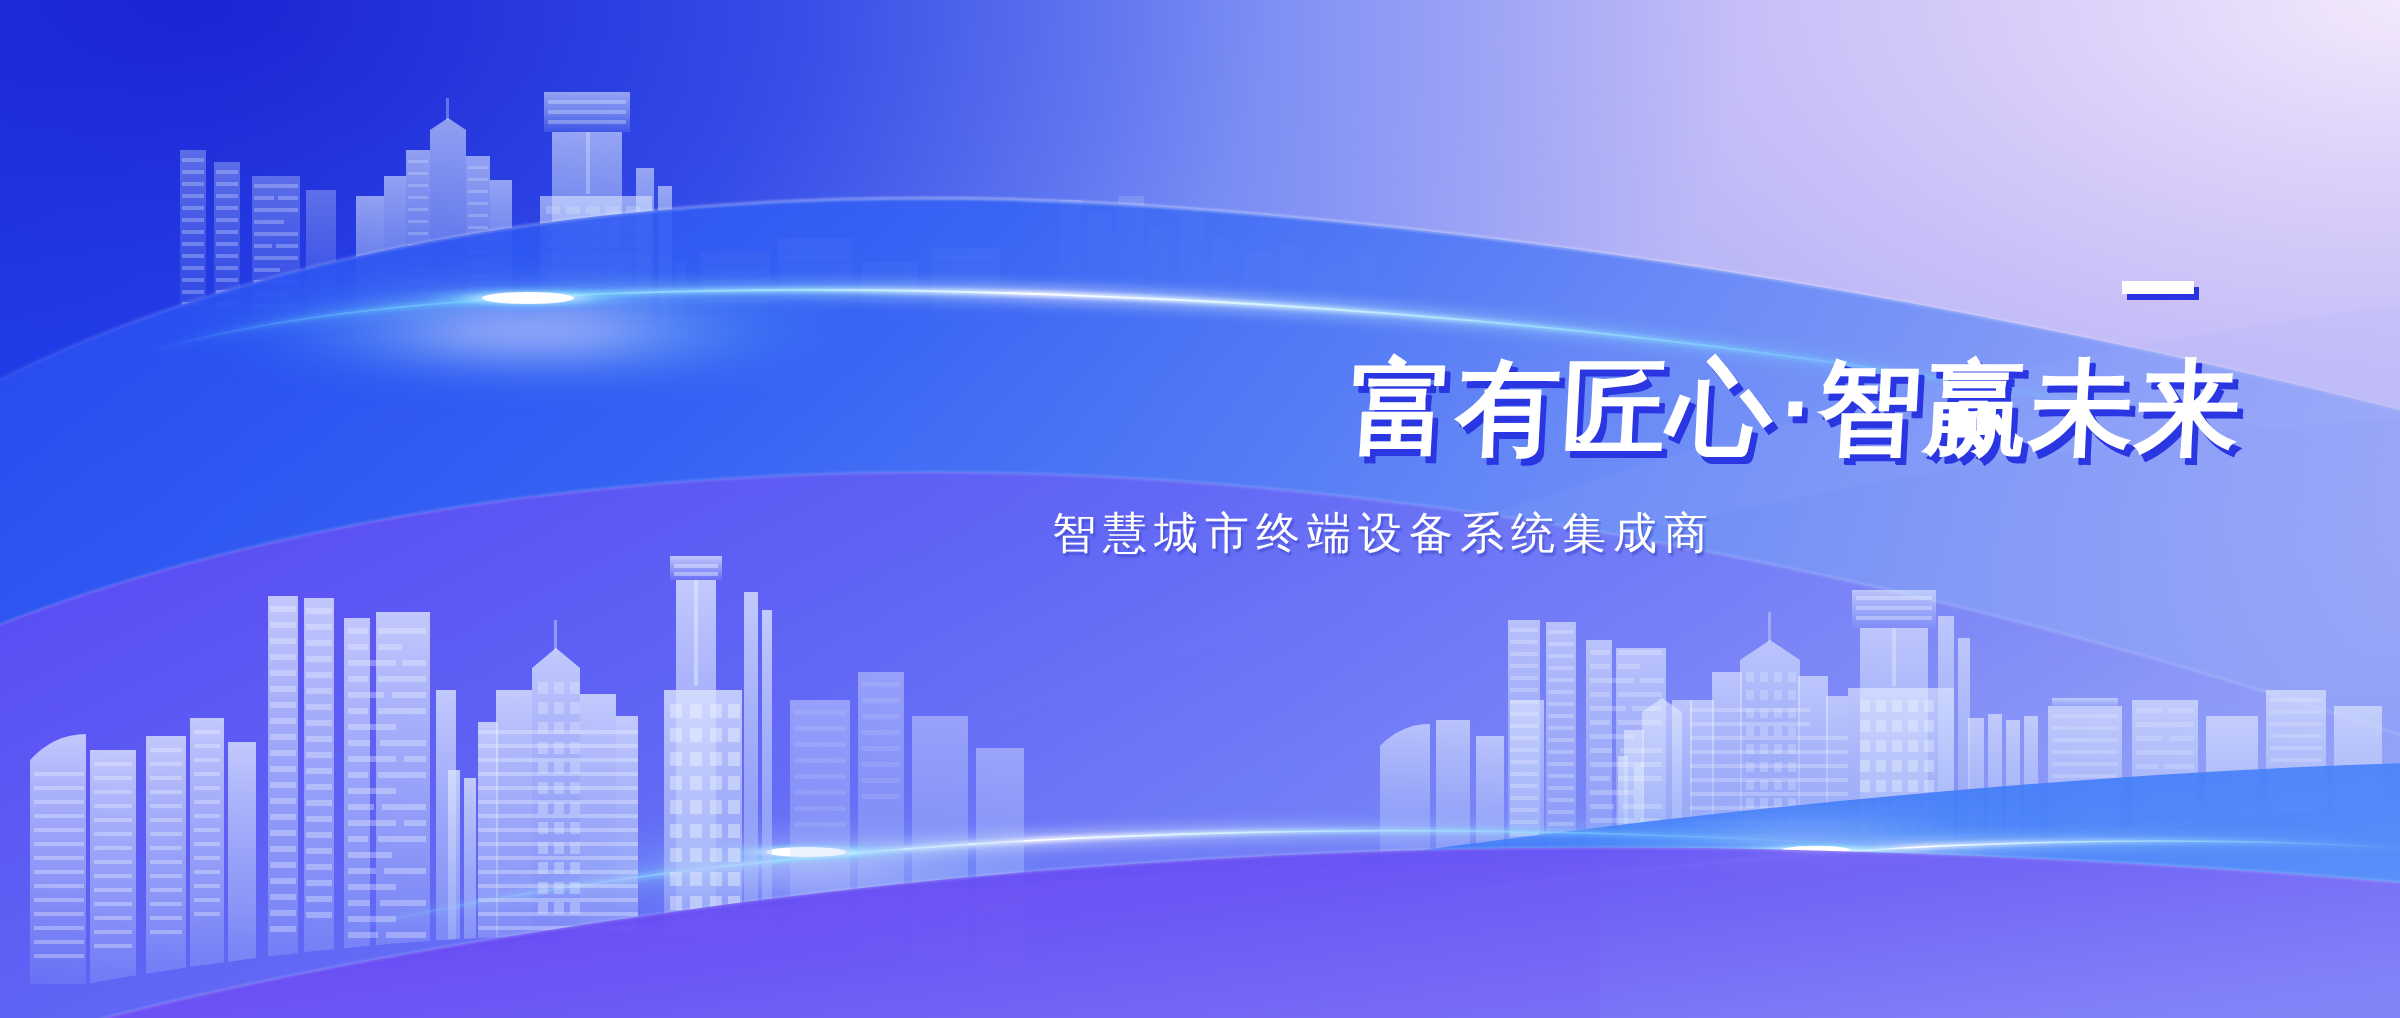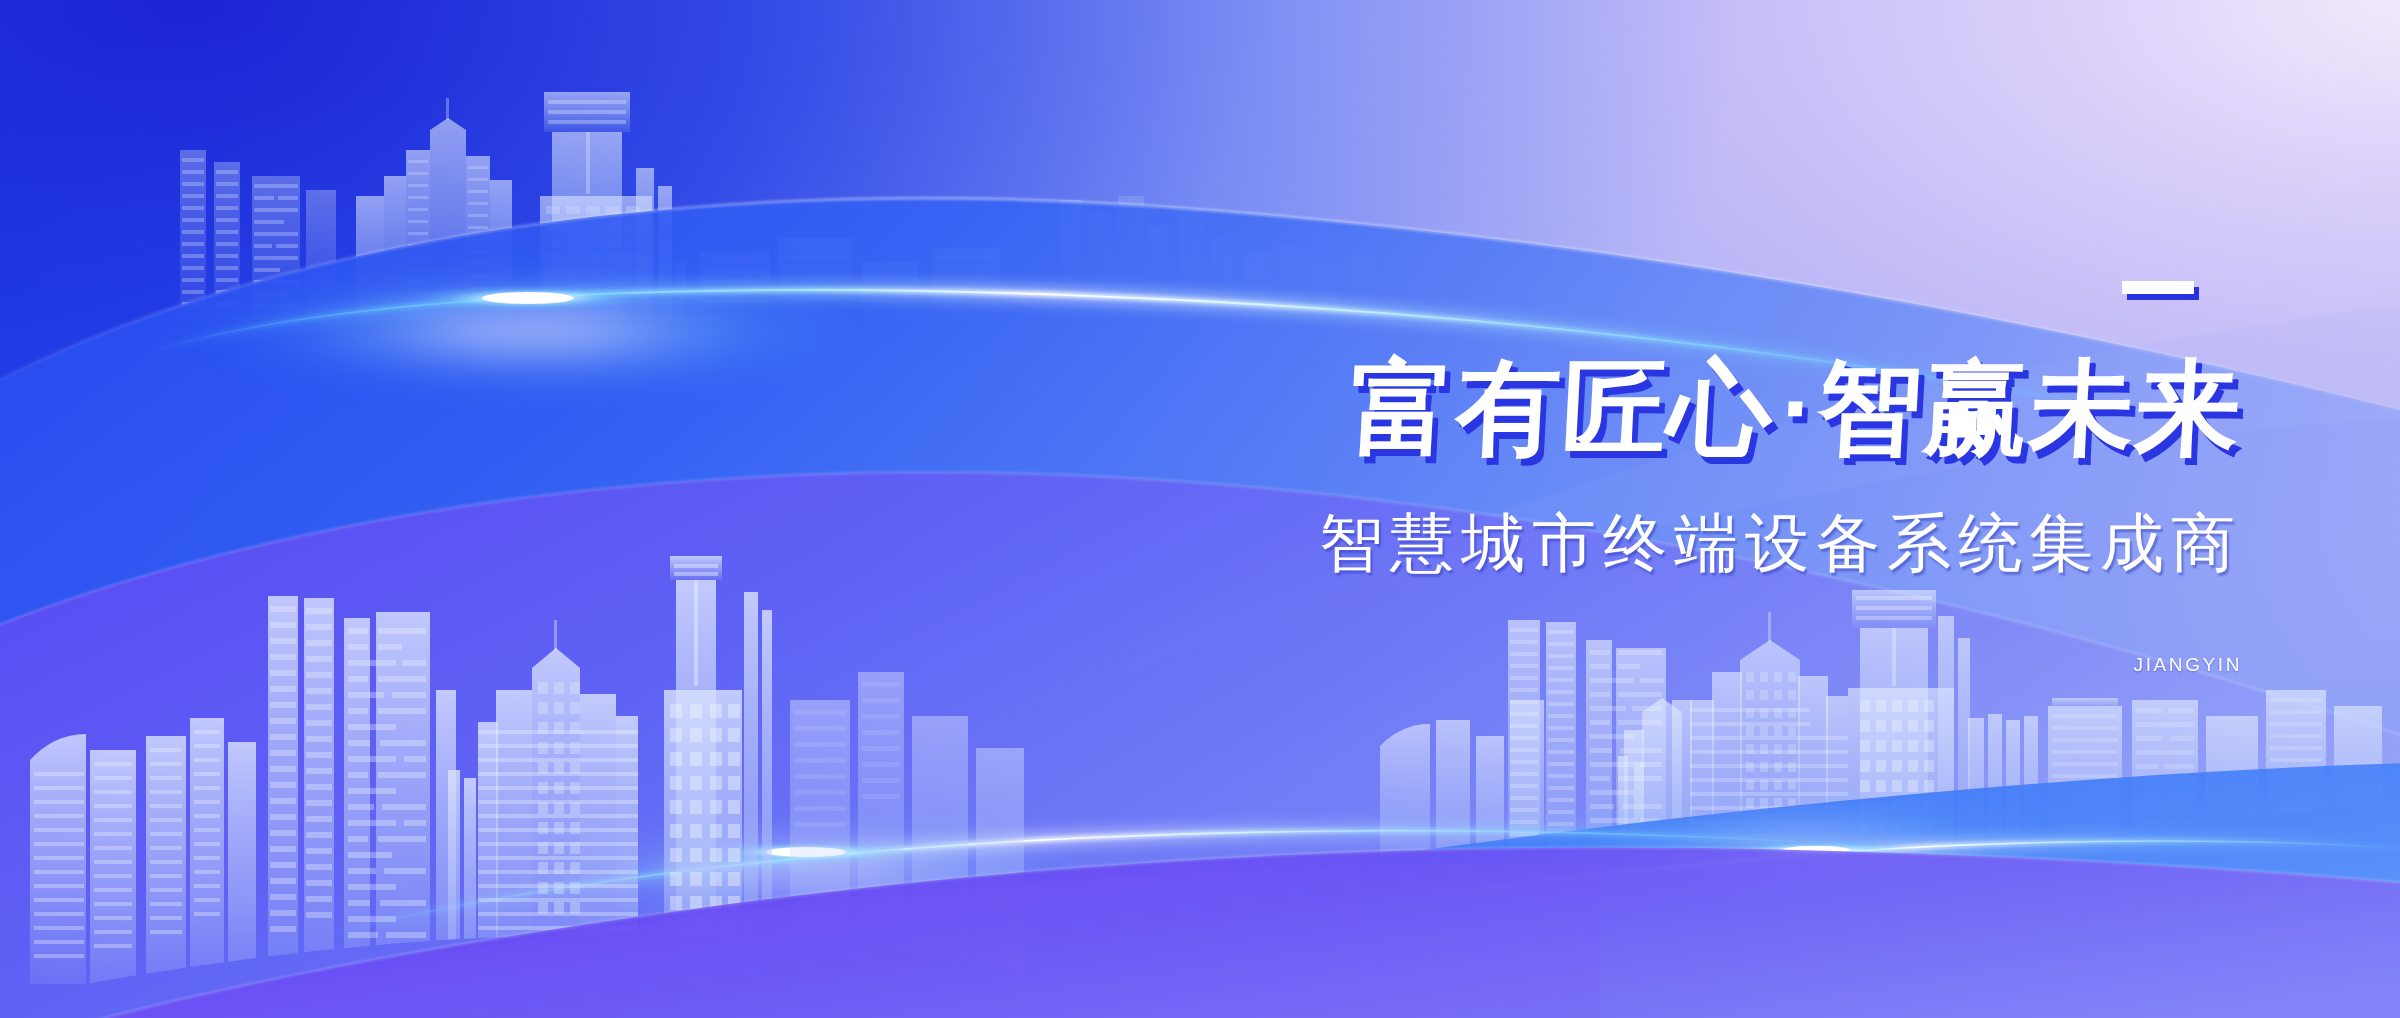--- a/index.html
+++ b/index.html
@@ -93,22 +93,21 @@
     transform: skewX(-3deg);
     white-space: nowrap;
   }
   #headline .dot { font-size: 78px; padding: 0 6px; vertical-align: 0.10em; }
 
   #subtitle {
     position: absolute;
     left: 1052px;
     top: 508px;
     width: 1190px;
-    text-align: right;
-    font-size: 64px;
+    font-size: 44px;
     line-height: 1.12;
     font-weight: 400;
     color: #ffffff;
     letter-spacing: 7px;
     font-family: "DejaVu Sans", "Liberation Sans", sans-serif;
     text-shadow: 2px 3px 2px rgba(40,50,180,0.45);
     white-space: nowrap;
   }
 
   #company {
@@ -1102,16 +1101,15 @@
 
     <div id="tick-mark"></div>
 
     <div id="headline">
       <span>富有匠心</span><span class="dot">·</span><span>智赢未来</span>
     </div>
 
     <div id="subtitle">智慧城市终端设备系统集成商</div>
 
     <div id="company">
-      <div>JIANGYIN</div>
     </div>
   </div>
 </div>
 
 </body></html>

